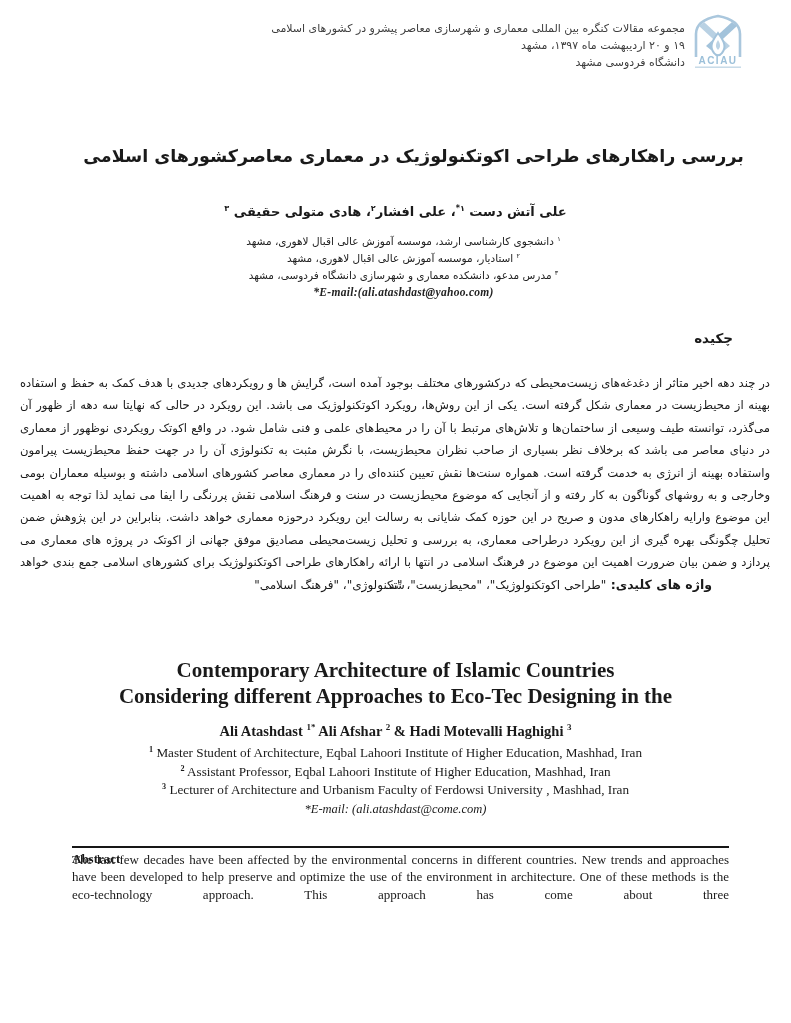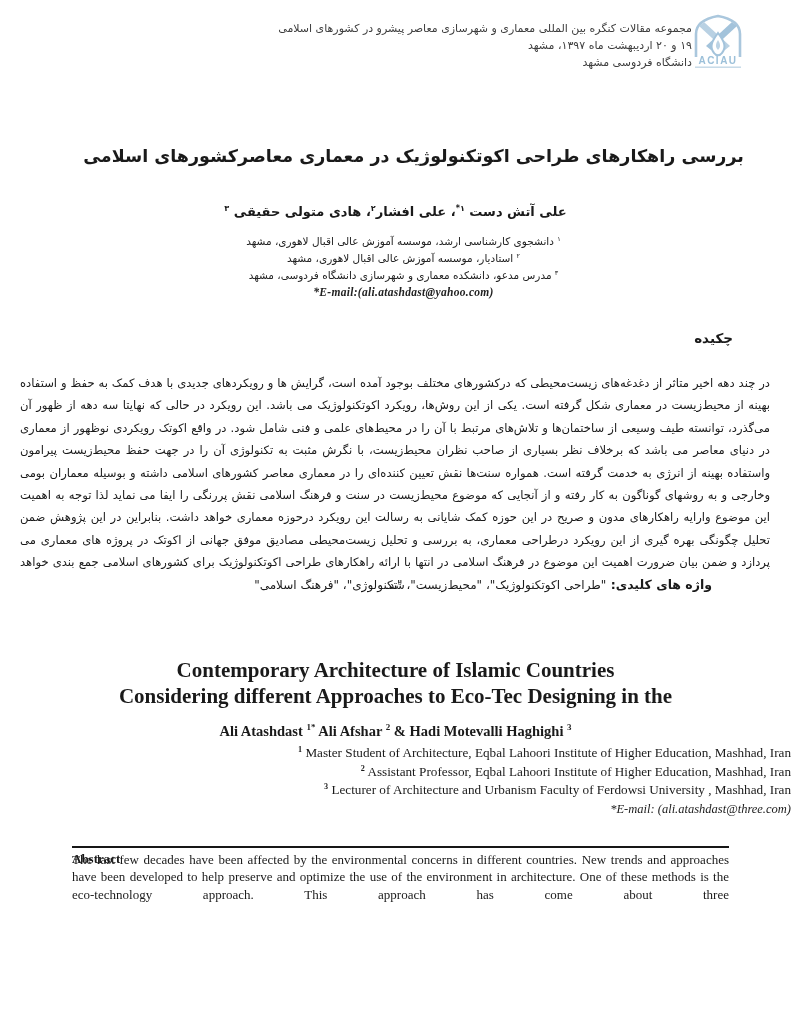--- a/index.html
+++ b/index.html
@@ -2,21 +2,21 @@
 <html><head>
 <meta charset="utf-8">
 <style>
   html,body{margin:0;padding:0;background:#e8e8e8;}
   .page{
     position:relative;width:791px;height:1023px;background:#ffffff;
     overflow:hidden;color:#1a1a1a;
     font-family:"DejaVu Sans","Liberation Sans",sans-serif;
   }
   
-  .header{position:absolute;top:13px;right:47px;display:flex;align-items:flex-start;}
+  .header{position:absolute;top:13px;right:47px;display:flex;align-items:flex-start;gap:7px;}
   .header-text{
     direction:rtl;text-align:right;padding-top:7px;
     font-size:11px;line-height:17px;color:#3d3d3d;
   }
   .logo-box{width:52px;height:56px;flex:0 0 auto;}
   
   .fa{direction:rtl;}
   .fa-title{
     position:absolute;top:146px;left:0;right:0;text-align:center;
     font-size:17.5px;font-weight:bold;letter-spacing:-0.2px;padding-left:36px;
@@ -53,21 +53,21 @@
   .en{font-family:"Liberation Serif","DejaVu Serif",serif;}
   .en-title{
     position:absolute;top:657px;left:40px;right:40px;text-align:center;
     font-size:21px;line-height:26px;font-weight:bold;
   }
   .en-authors{
     position:absolute;top:723px;left:0;right:0;text-align:center;
     font-size:14.5px;font-weight:bold;
   }
   .en-affs{
-    position:absolute;top:744px;left:0;right:0;text-align:right;
+    position:absolute;top:744px;left:0;right:0;text-align:center;
     font-size:13.2px;line-height:18.5px;
   }
   .en-affs .aff-sup{font-weight:bold;}
   .en-email{font-size:12.5px;font-style:italic;}
   .en-rule{
     position:absolute;top:846px;left:72px;right:62px;
     border-top:2px solid #161616;height:0;
   }
   .en-abstract-head{
     position:absolute;top:851px;left:72px;
@@ -133,20 +133,20 @@
   </div>
 
   <div class="en en-authors">
     <span>Ali Atashdast </span><sup class="en-sup">1*</sup><span> </span><span>Ali Afshar </span><sup class="en-sup">2</sup><span> &amp; </span><span>Hadi Motevalli Haghighi </span><sup class="en-sup">3</sup>
   </div>
 
   <div class="en en-affs">
     <div><sup class="en-sup aff-sup">1</sup><span> Master Student of Architecture, Eqbal Lahoori Institute of Higher Education, Mashhad, Iran</span></div>
     <div><sup class="en-sup aff-sup">2</sup><span> Assistant Professor, Eqbal Lahoori Institute of Higher Education, Mashhad, Iran</span></div>
     <div><sup class="en-sup aff-sup">3</sup><span> Lecturer of Architecture and Urbanism Faculty of Ferdowsi University , Mashhad, Iran</span></div>
-    <div class="en-email">*E-mail: (ali.atashdast@three.com)</div>
+    <div class="en-email">*E-mail: (ali.atashdast@come.com)</div>
   </div>
 
   <div class="en-rule"></div>
   <div class="en en-abstract-head">Abstract</div>
   <div class="en en-abstract">The last few decades have been affected by the environmental concerns in different countries. New trends and approaches have been developed to help preserve and optimize the use of the environment in architecture. One of these methods is the eco-technology approach. This approach has come about three</div>
 
 </div>
 
 </body></html>

